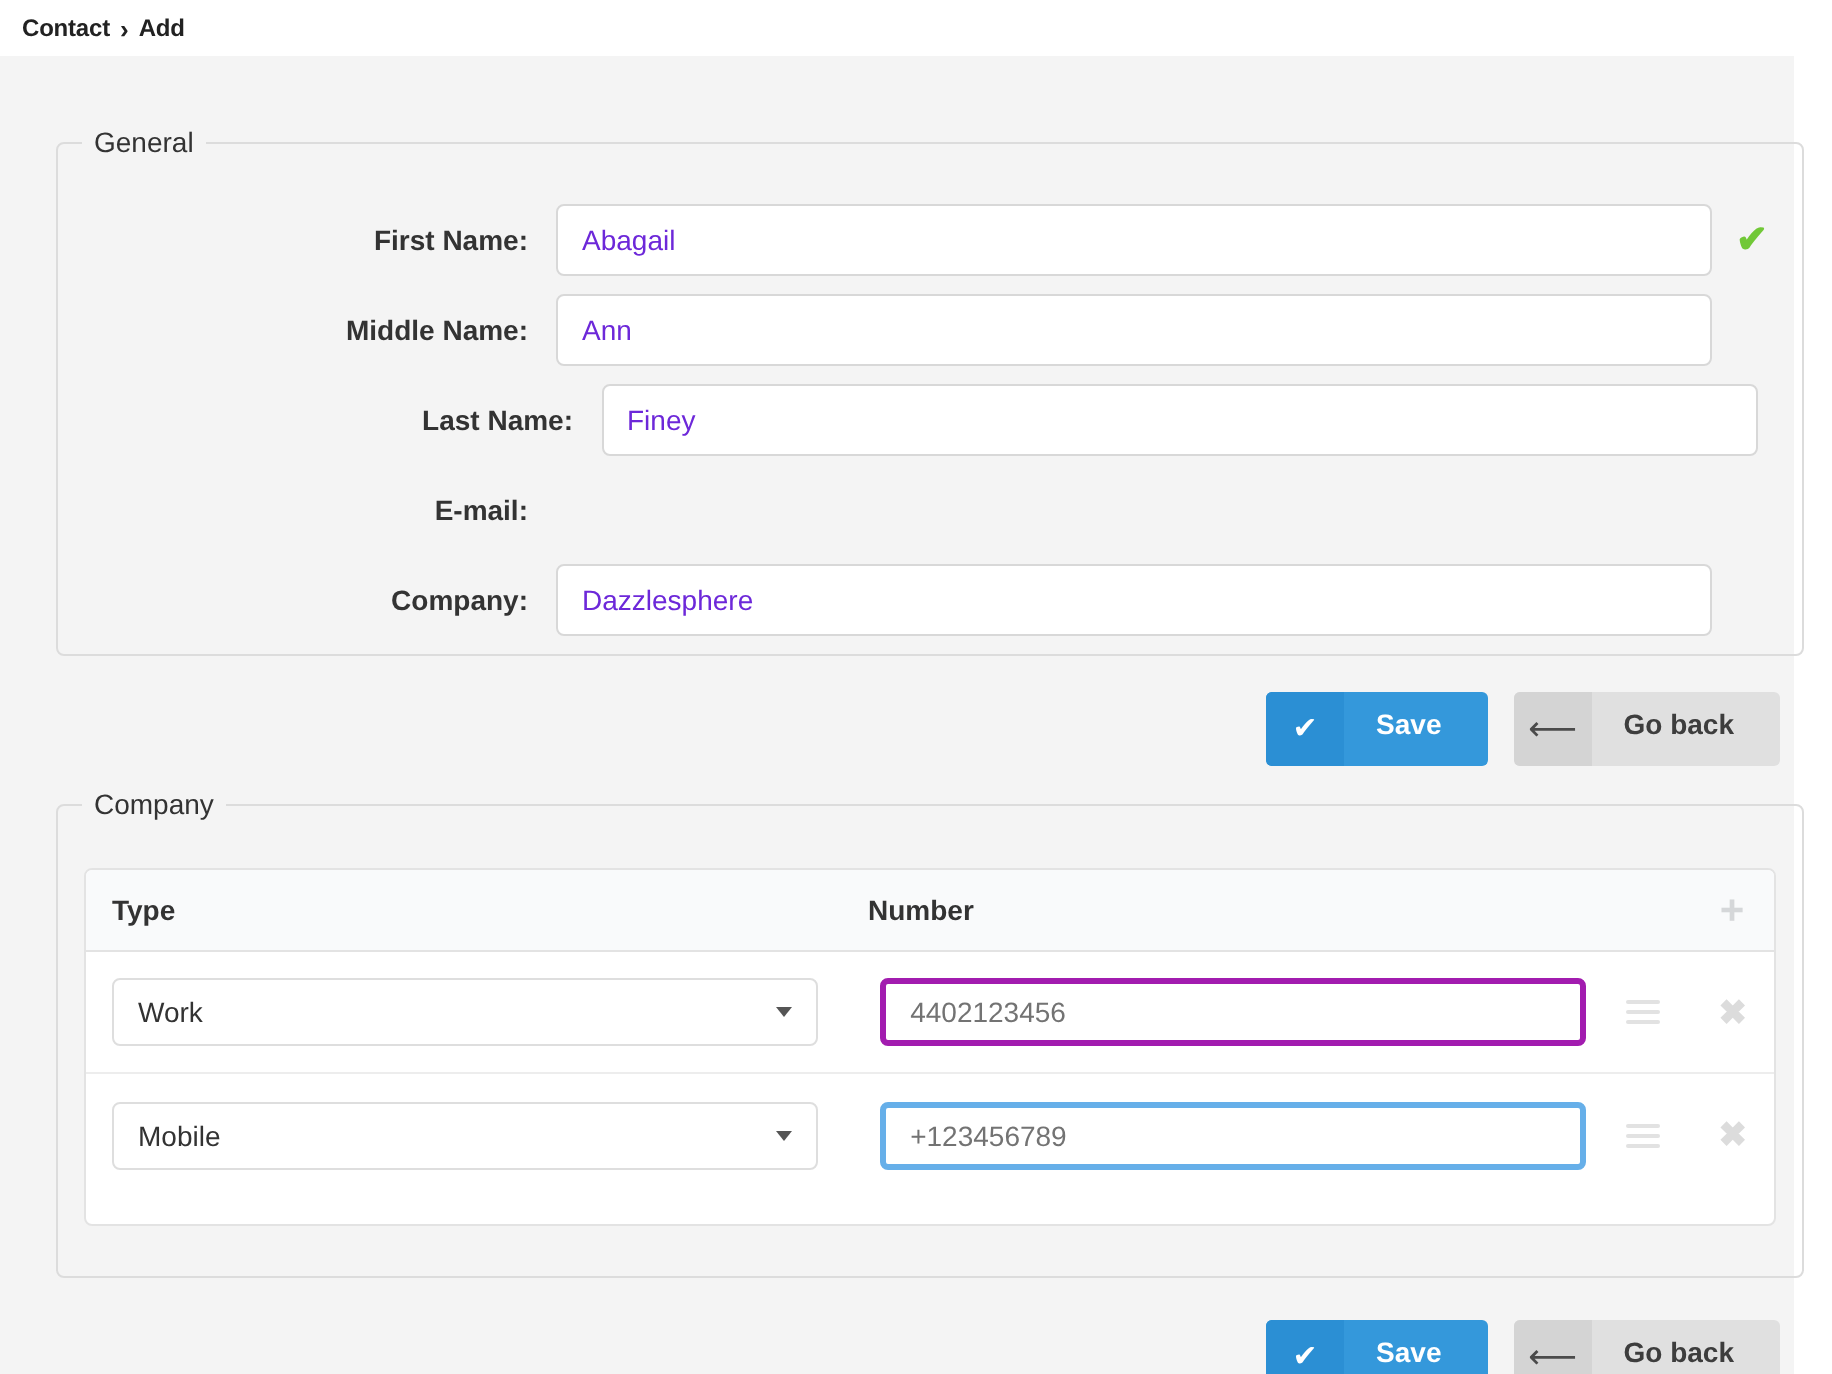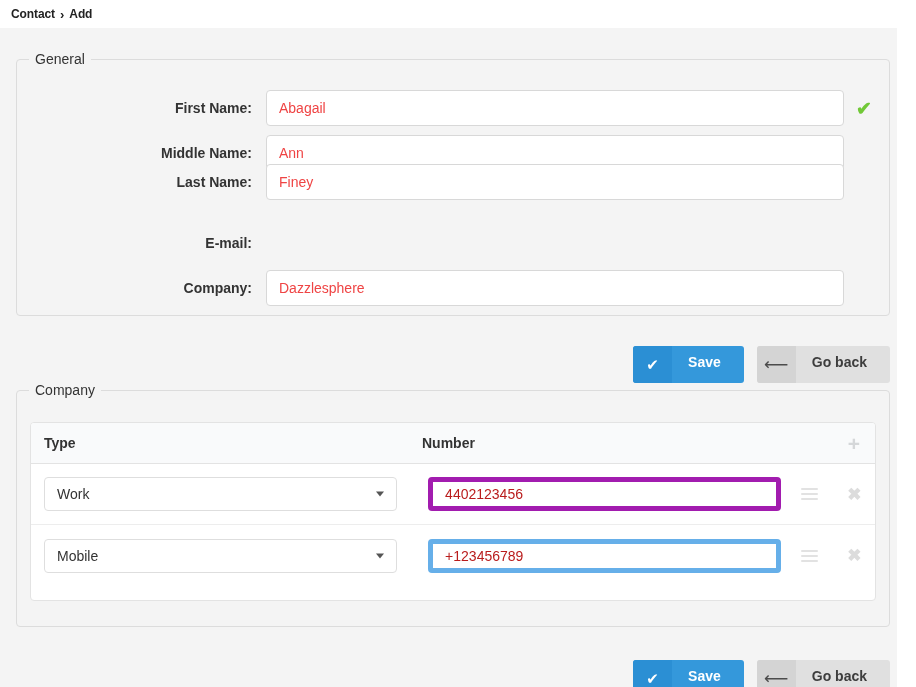--- a/index.html
+++ b/index.html
@@ -84,21 +84,21 @@
     left: 0;
     top: 28px;
     width: 897px;
     height: 659px;
     background: #f4f4f4;
   }
 
   
   fieldset.panel {
     position: absolute;
-    margin: 0;
+    margin: 12px;
     padding: 0;
     border: 1px solid #dcdcdc;
     border-radius: 4px;
     background: transparent;
     box-sizing: border-box;
   }
   fieldset.panel > legend {
     margin-left: 12px;
     padding: 0 6px;
     font-size: 14px;
@@ -141,21 +141,21 @@
   .text-input {
     width: 578px;
     height: 36px;
     box-sizing: border-box;
     border: 1px solid #d8d8d8;
     border-radius: 4px;
     background: #ffffff;
     padding: 0 12px;
     font-family: "Liberation Sans", sans-serif;
     font-size: 14px;
-    color: #ef4444;
+    color: #6d28d9;
     outline: none;
   }
   .valid-check {
     margin-left: 12px;
     color: #71c837;
     font-size: 19px;
     line-height: 1;
     font-weight: bold;
   }
 
@@ -278,27 +278,27 @@
     height: 0;
     border-left: 4px solid transparent;
     border-right: 4px solid transparent;
     border-top: 5px solid #555555;
   }
 
   .number-input {
     width: 353px;
     height: 34px;
     box-sizing: border-box;
-    border: 5px solid #a21caf;
+    border: 3px solid #a21caf;
     border-radius: 4px;
     background: #ffffff;
     padding: 0 12px;
     font-family: "Liberation Sans", sans-serif;
     font-size: 14px;
-    color: #b91c1c;
+    color: #737373;
     outline: none;
   }
   .number-input.focused {
     border-color: #66afe9;
   }
 
   .icon-handle {
     display: inline-block;
     width: 17px;
     cursor: move;
@@ -342,21 +342,21 @@
           <div class="form-label">First Name:</div>
           <input class="text-input" type="text" value="Abagail" style="">
           <span class="valid-check">✔</span>
         </div>
 
         <div class="form-row" style="top:69px;">
           <div class="form-label">Middle Name:</div>
           <input class="text-input" type="text" value="Ann" style="">
         </div>
 
-        <div class="form-row" style="top:98px;">
+        <div class="form-row" style="top:114px;justify-content:center;">
           <div class="form-label">Last Name:</div>
           <input class="text-input" type="text" value="Finey" style="">
         </div>
 
         <div class="form-row" style="top:159px;">
           <div class="form-label">E-mail:</div>
         </div>
 
         <div class="form-row" style="top:204px;">
           <div class="form-label">Company:</div>

